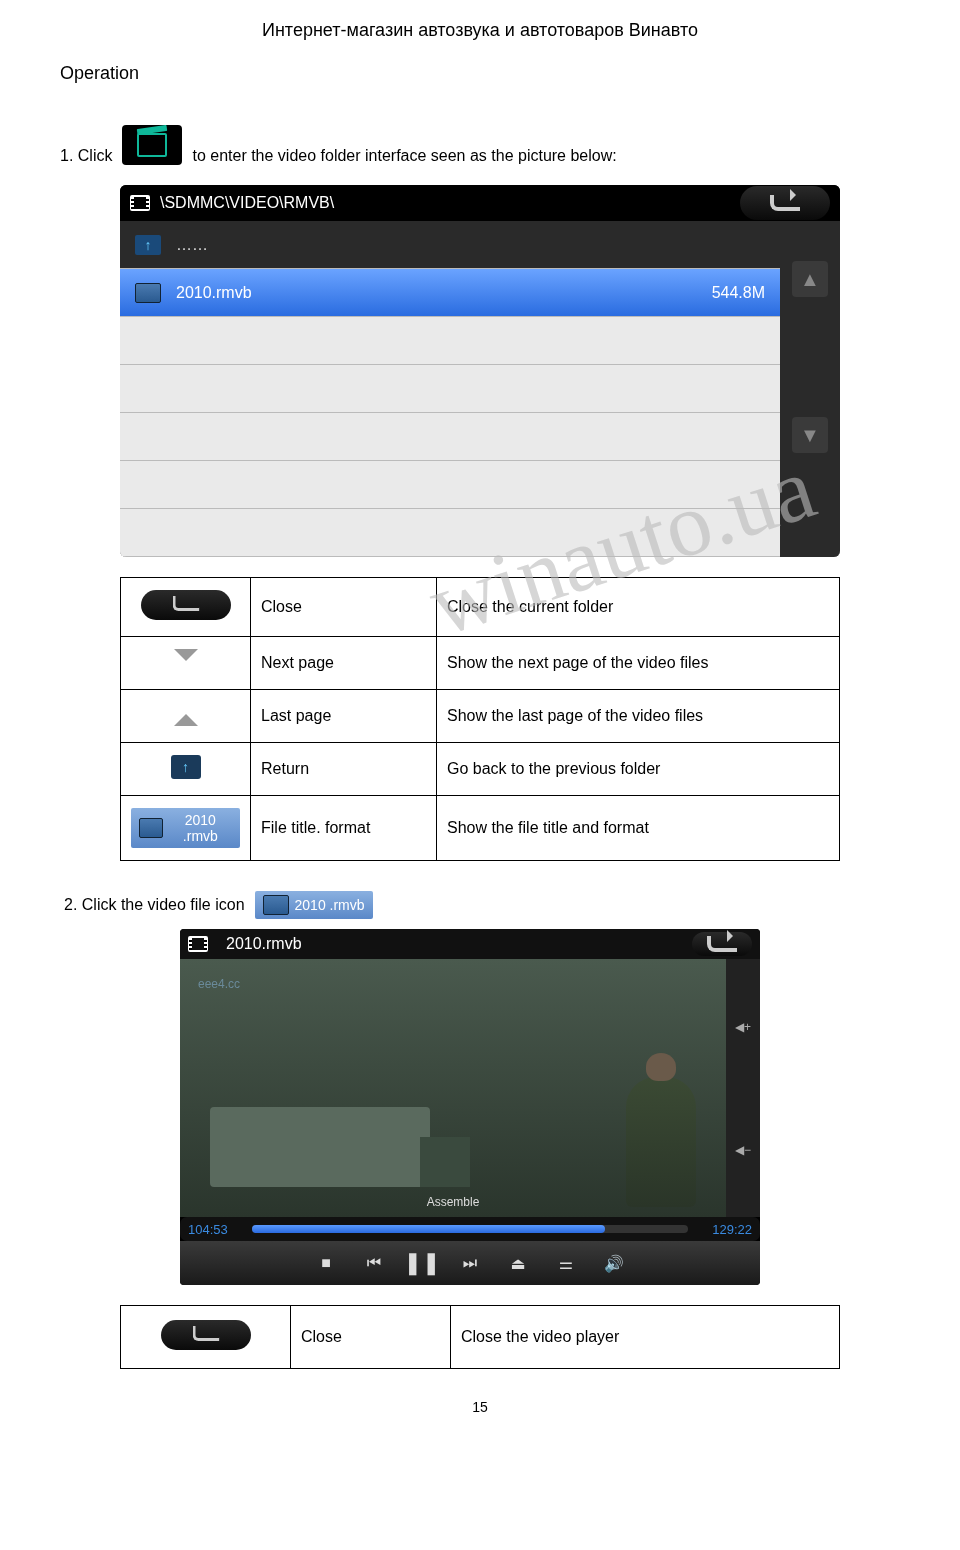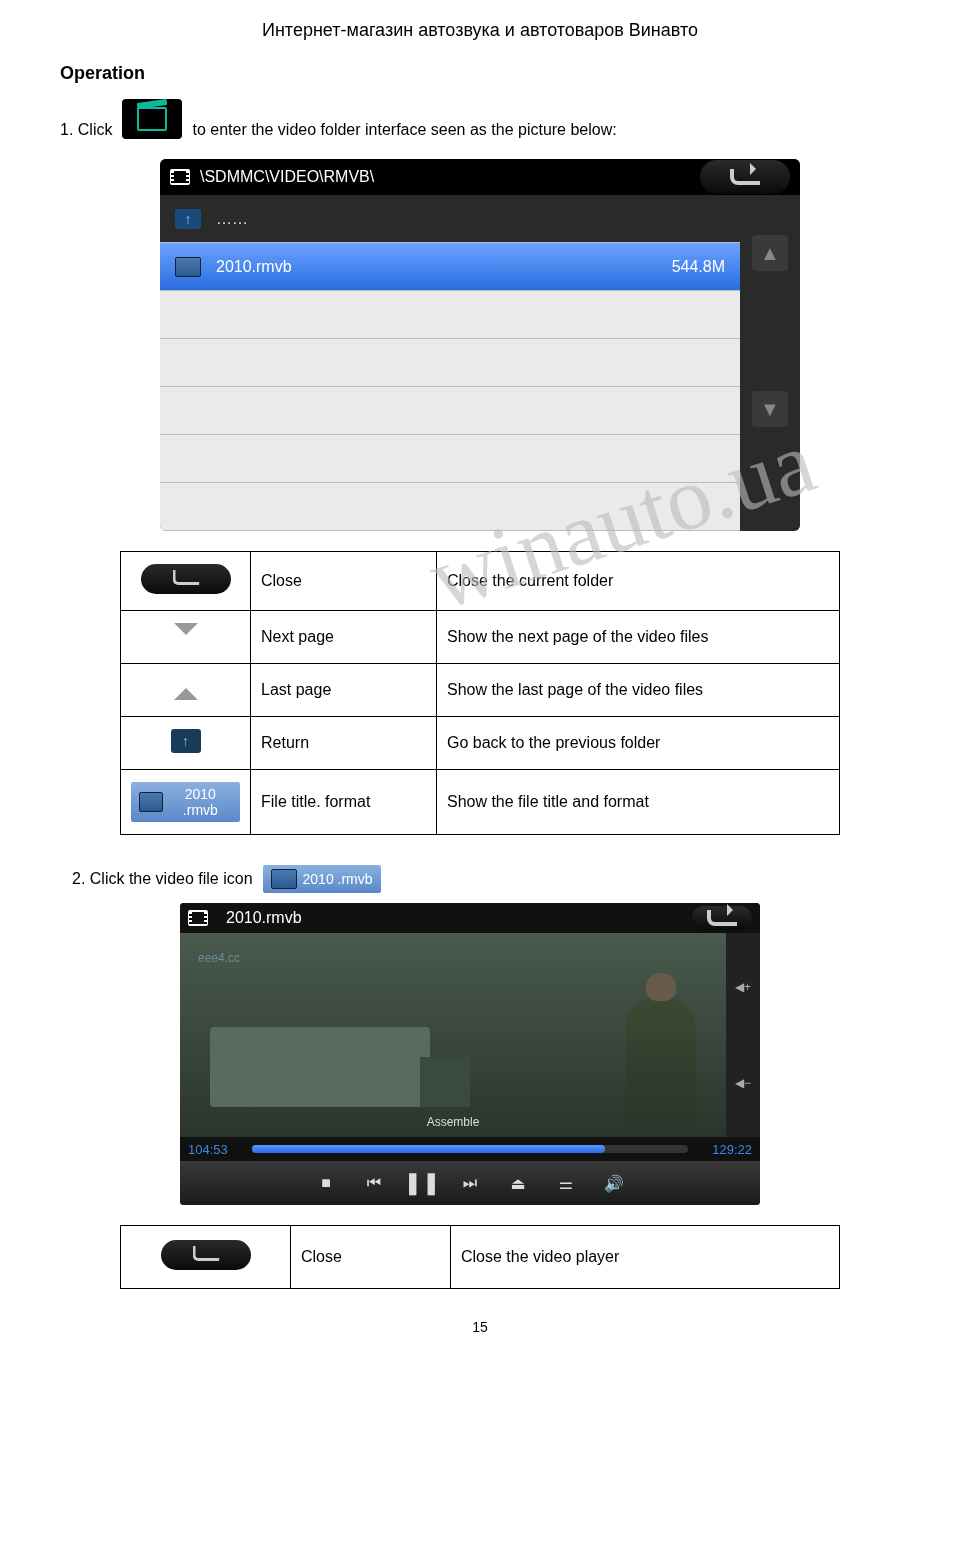--- a/index.html
+++ b/index.html
@@ -1,23 +1,23 @@
 <!DOCTYPE html>
 <html><head>
 <meta charset="utf-8">
 <style>
   * { box-sizing: border-box; margin: 0; padding: 0; }
   body { font-family: Arial, sans-serif; background: #fff; width: 960px; margin: 0 auto; padding: 20px 60px; color: #000; }
   .header-title { text-align: center; font-size: 18px; margin-bottom: 22px; }
-  .section-heading { font-weight: bold; font-size: 18px; margin-bottom: 15px; }
+  .section-heading { font-weight: normal; font-size: 18px; margin-bottom: 41px; }
   .step-line { display: flex; align-items: flex-end; gap: 10px; font-size: 16px; margin-bottom: 20px; }
   .video-icon-btn { width: 60px; height: 40px; background: #000; border-radius: 4px; display: flex; align-items: center; justify-content: center; }
   .clap { width: 30px; height: 24px; border: 2px solid #0fb89a; border-radius: 2px; position: relative; background: #000; }
   .clap::before { content: ""; position: absolute; top: -8px; left: -2px; width: 30px; height: 6px; background: #0fb89a; border-radius: 1px; transform: rotate(-8deg); }
-  .folder-ui { width: 640px; margin: 0 auto 4px; background: #111; border-radius: 6px; overflow: hidden; position: relative; }
+  .folder-ui { width: 720px; margin: 0 auto 4px; background: #111; border-radius: 6px; overflow: hidden; position: relative; }
   .folder-topbar { display: flex; align-items: center; background: #000; height: 36px; padding: 0 10px; color: #fff; }
   .film-icon { width: 20px; height: 16px; border: 2px solid #fff; border-radius: 2px; margin-right: 10px; position: relative; }
   .film-icon::before, .film-icon::after { content: ""; position: absolute; width: 3px; height: 100%; background: repeating-linear-gradient(#fff 0 2px, #000 2px 4px); top: 0; }
   .film-icon::before { left: -1px; }
   .film-icon::after { right: -1px; }
   .back-btn { width: 90px; height: 34px; background: linear-gradient(#2a2a2a,#0a0a0a); border-radius: 17px; display:flex; align-items:center; justify-content:center; margin-left:auto; }
   .back-arrow { width: 30px; height: 16px; border-bottom: 4px solid #ccc; border-left: 4px solid #ccc; border-radius: 0 0 0 8px; position: relative; }
   .back-arrow::after { content: ""; position: absolute; right: -2px; top: -6px; border: 6px solid transparent; border-left-color: #ccc; }
   .folder-body { display: flex; background: #e8e8e8; }
   .file-list { flex: 1; }
@@ -36,35 +36,35 @@
   .tbl td { border: 1px solid #000; padding: 12px 10px; vertical-align: middle; }
   .tbl td.iconcell { width: 130px; text-align: center; border-left: none; }
   .tbl tr td:first-child { border-left: 1px solid #000; }
   .cell-back { display:inline-block; width: 90px; height: 30px; background: linear-gradient(#2a2a2a,#0a0a0a); border-radius: 15px; position:relative; }
   .cell-back::after { content:""; position:absolute; left:50%; top:50%; width:24px; height:12px; border-bottom:3px solid #ccc; border-left:3px solid #ccc; border-radius:0 0 0 6px; transform:translate(-50%,-60%);}
   .cell-up { display:inline-block; width:0; height:0; border:12px solid transparent; border-bottom-color:#999; }
   .cell-down { display:inline-block; width:0; height:0; border:12px solid transparent; border-top-color:#999; }
   .cell-return { display:inline-block; width: 30px; height: 24px; background: #1a3a5a; border-radius: 3px; position:relative; }
   .cell-return::after { content:"↑"; color:#6cf; position:absolute; left:50%; top:50%; transform:translate(-50%,-50%); font-size:14px; }
   .file-chip { display:inline-flex; align-items:center; gap:6px; background: linear-gradient(#8ab0e0,#5a88c8); padding:4px 8px; border-radius:2px; color:#fff; font-size:14px;justify-content:space-between; }
-  .step2-line { display:flex; align-items:center; gap:10px; font-size:16px; margin: 30px 12px 10px; flex-wrap:wrap; }
+  .step2-line { display:flex; align-items:center; gap:10px; font-size:16px; margin: 30px 4px 10px; flex-wrap:wrap; }
   .player-ui { width: 580px; margin: 10px 0 20px 120px; background:#000; border-radius:4px; overflow:hidden; }
   .player-top { display:flex; align-items:center; height:30px; padding:0 8px; color:#fff; gap:8px; background:#111; }
   .player-top .back-btn { width: 60px; height: 24px; }
-  .player-screen { height: 204px; background: linear-gradient(#4a5a4e,#2a352c); position:relative; display:flex; align-items:flex-end; justify-content:flex-end;padding-left:36px; }
+  .player-screen { height: 258px; background: linear-gradient(#4a5a4e,#2a352c); position:relative; display:flex; align-items:flex-end; justify-content:flex-end;padding-left:36px; }
   .vol-col { width: 34px; background:#222; display:flex; flex-direction:column; align-items:center; justify-content:space-around; color:#aaa; font-size:12px; padding:6px 0; }
   .screen-row { display:flex; }
   .screen-main { flex:1; position:relative; overflow:hidden; }
   .wm-url { position:absolute; top:18px; left:18px; color:#6a8a9a; font-size:12px; }
   .truck { position:absolute; bottom:30px; left:30px; width:220px; height:80px; background:#5a6a5e; border-radius:4px; }
   .truck::after { content:""; position:absolute; right:-40px; bottom:0; width:50px; height:50px; background:#3a4a3e; }
   .soldier { position:absolute; right:30px; bottom:10px; width:70px; height:130px; background:linear-gradient(#3b4a34,#2a3528); border-radius:30px 30px 6px 6px; }
   .soldier::before { content:""; position:absolute; top:-24px; left:20px; width:30px; height:28px; background:#6a5a4a; border-radius:50% 50% 40% 40%; }
   .subtitle { position:absolute; bottom:8px; left:50%; transform:translateX(-50%); color:#ddd; font-size:12px; }
-  .progress-row { display:flex; align-items:center; background:#111; height:24px; padding:0 8px; color:#3a8ae0; font-size:13px; gap:24px; }
+  .progress-row { display:flex; align-items:center; background:#111; height:24px; padding:0 8px; color:#3a8ae0; font-size:13px; gap:24px;border-radius:7px; }
   .pbar { flex:1; height:8px; background:#333; border-radius:4px; position:relative; }
   .pfill { height:100%; width:81%; background:linear-gradient(#5a9aff,#2a6ae0); border-radius:4px; }
   .controls-row { display:flex; align-items:center; justify-content:center; gap:18px; background:linear-gradient(#3a3a3a,#1a1a1a); height:44px; }
   .ctrl { width:30px; height:30px; display:flex; align-items:center; justify-content:center; color:#ddd; font-size:16px; }
   .tbl2 { border-collapse: collapse; width: 720px; margin: 20px auto; font-size: 16px; }
   .tbl2 td { border: 1px solid #000; padding: 14px 10px; }
   .tbl2 td.iconcell { width: 170px; text-align:center; }
   .page-num { text-align:center; font-size:14px; margin-top: 30px; }
 </style>
 </head>

